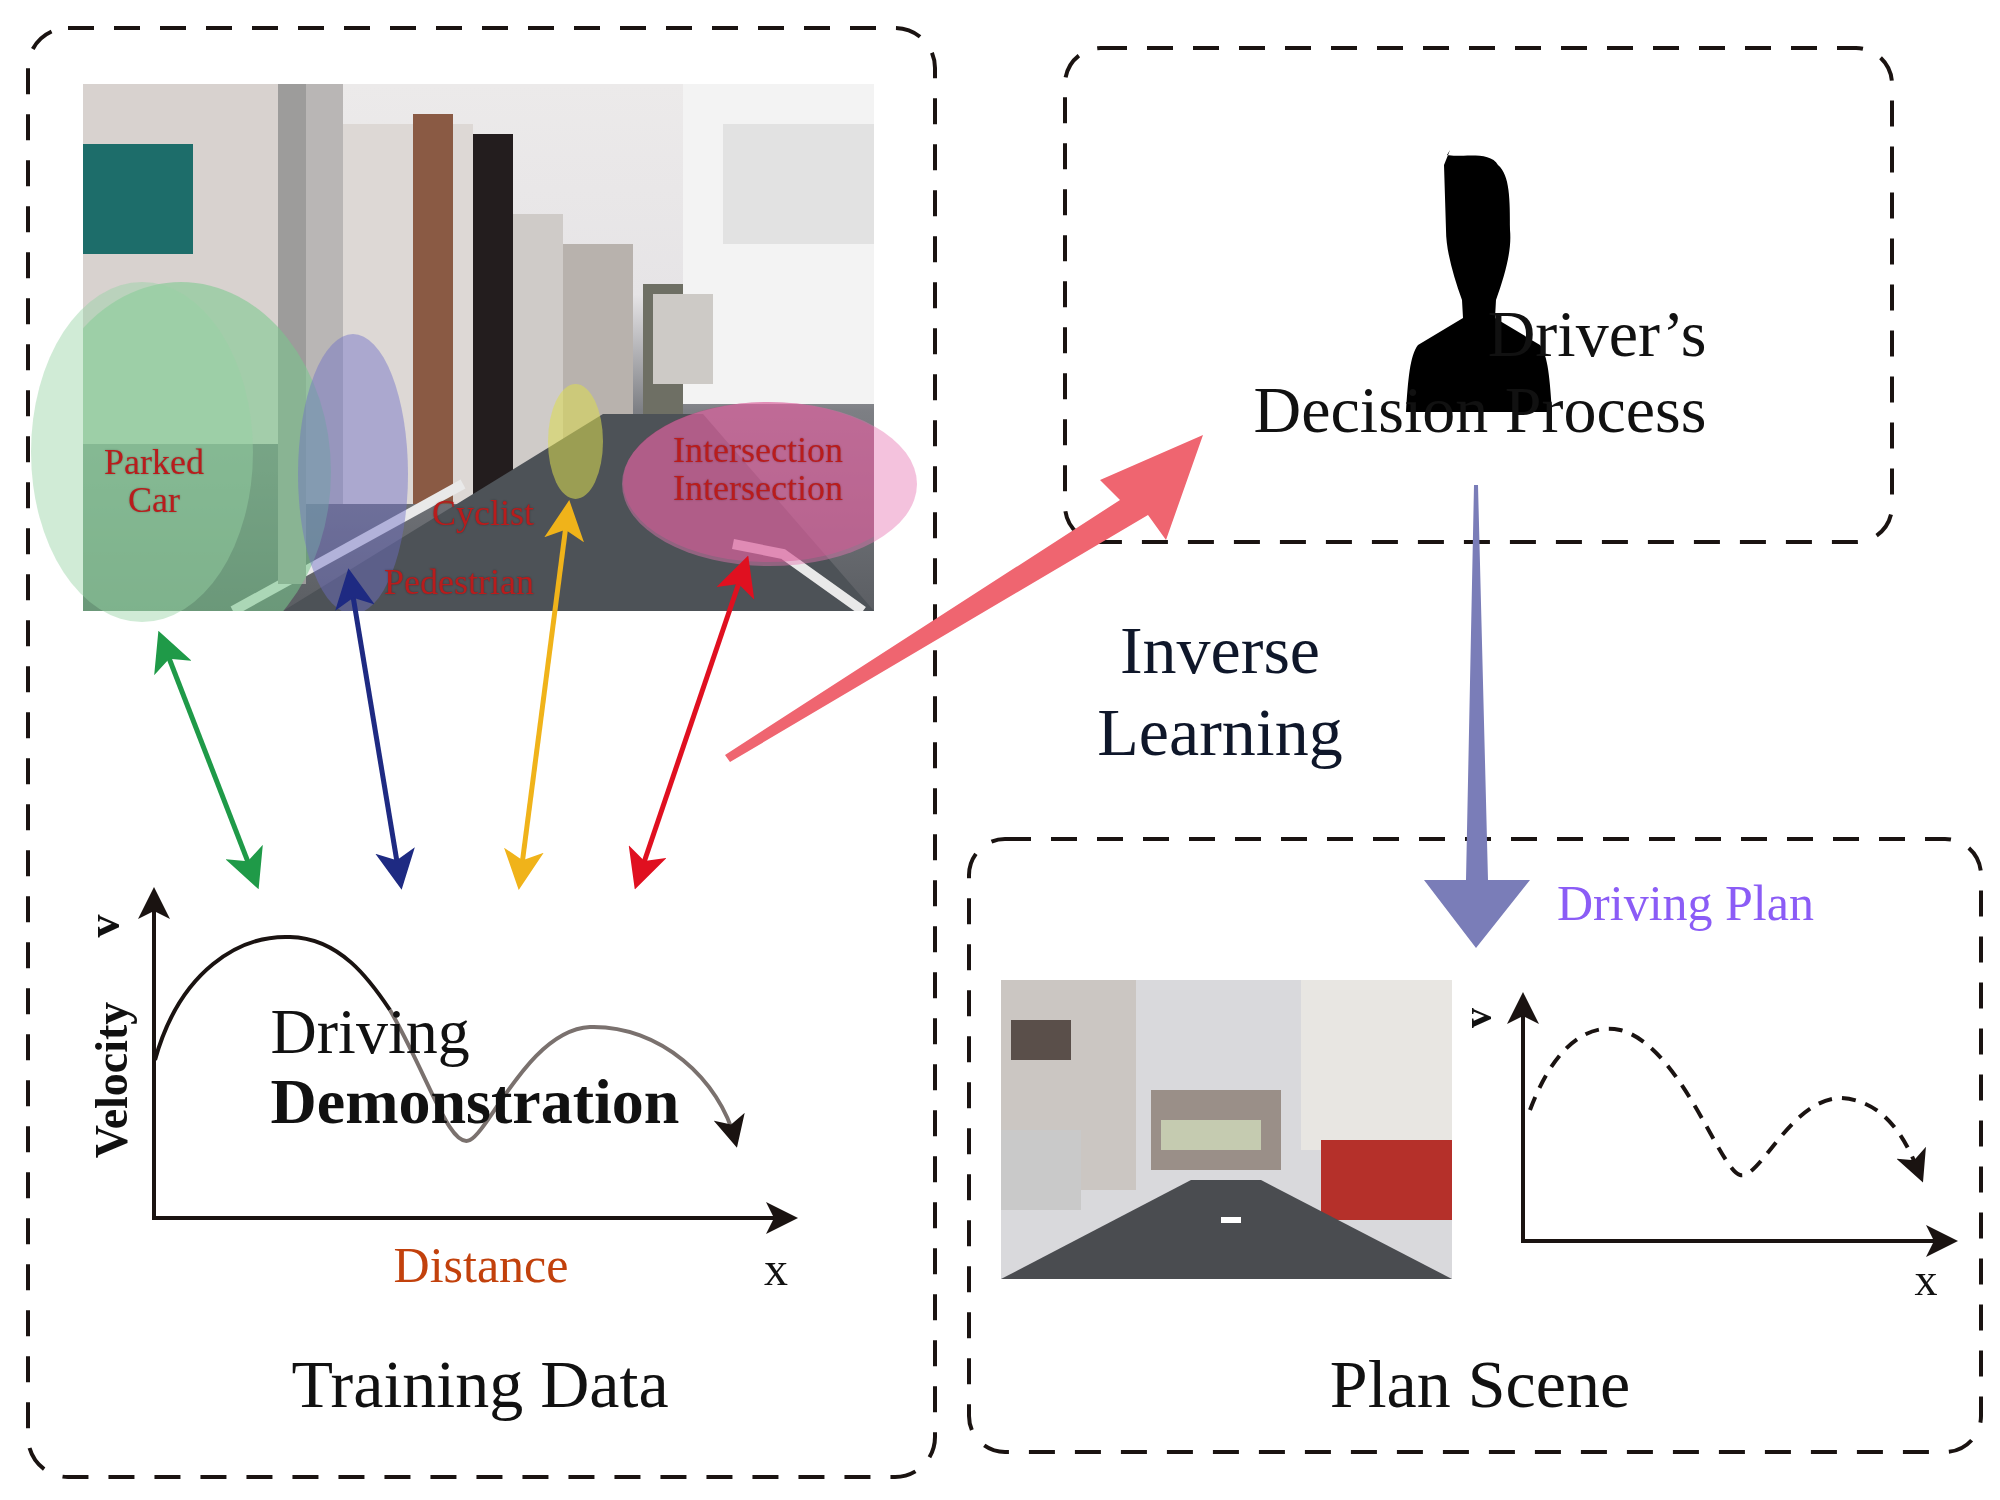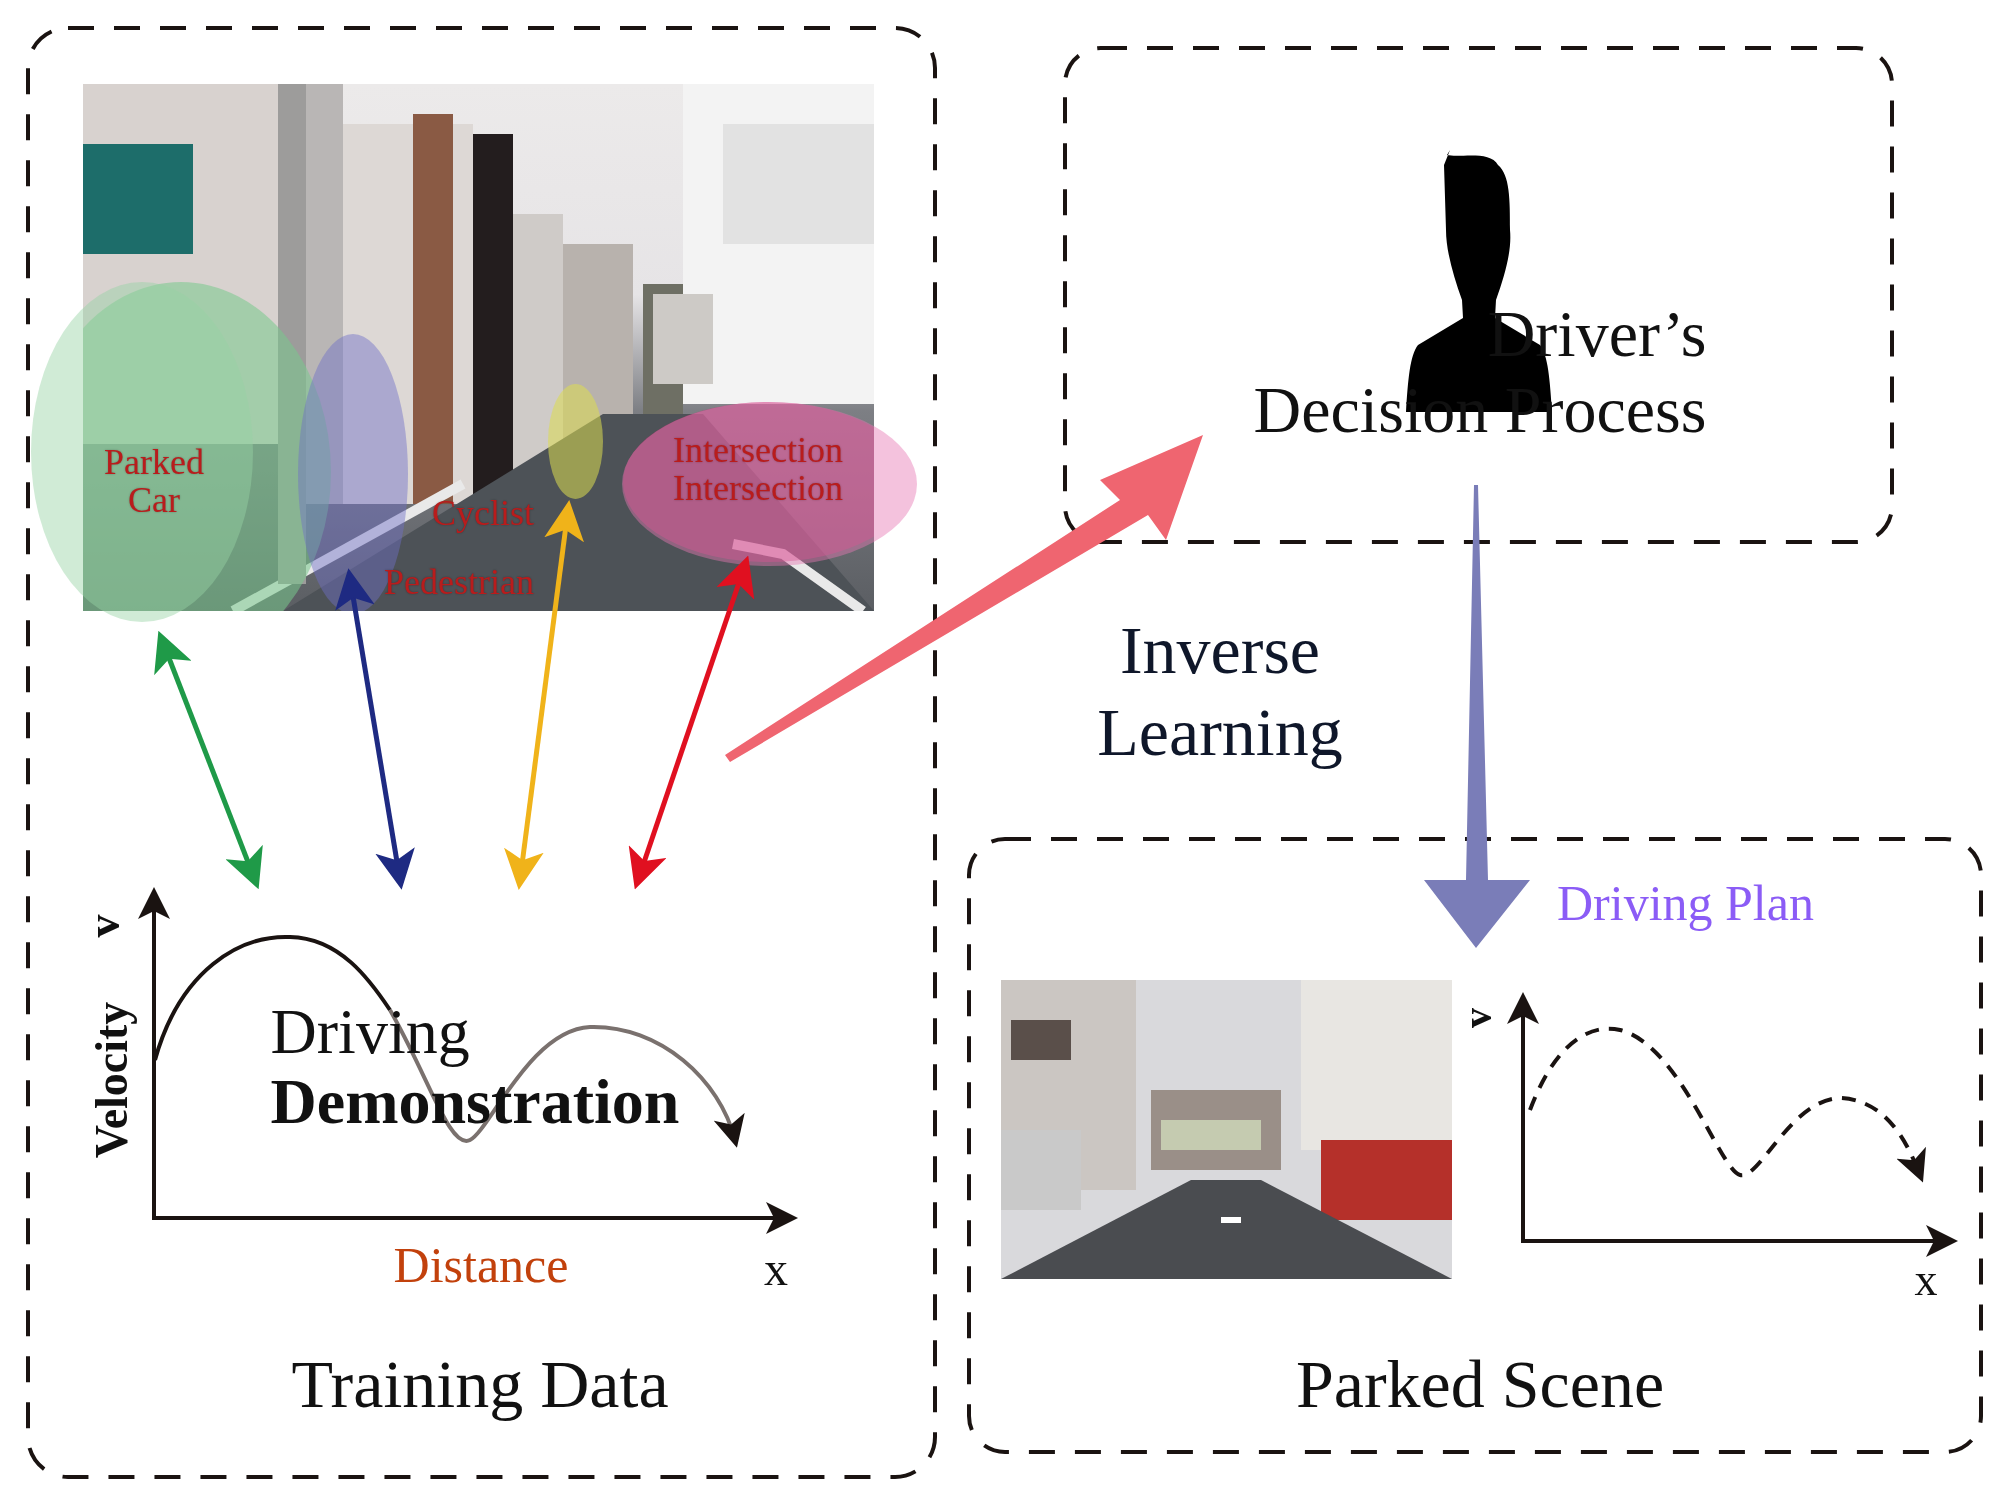--- a/index.html
+++ b/index.html
@@ -138,13 +138,13 @@
     <rect x="150" y="110" width="130" height="80" fill="#9a8f88"></rect>
     <rect x="160" y="140" width="100" height="30" fill="#c5cbb0"></rect>
     <polygon points="0,299 190,200 260,200 451,299" fill="#4a4c50"></polygon>
     <rect x="0" y="150" width="80" height="80" fill="#c9c9c9"></rect>
     <polyline points="220,240 240,240" stroke="#fff" stroke-width="6"></polyline>
   </svg>
 </div>
 
 <div class="t" style="left:1468px;top:998px;font-size:40px;transform:rotate(-90deg);font-weight:bold;">v</div>
 <div class="t center" style="left:1926px;top:1257px;font-size:46px;">x</div>
-<div class="t center" style="left:1480px;top:1350px;font-size:68px;">Parked Scene</div>
+<div class="t center" style="left:1480px;top:1350px;font-size:68px;">Plan Scene</div>
 
 </body></html>

